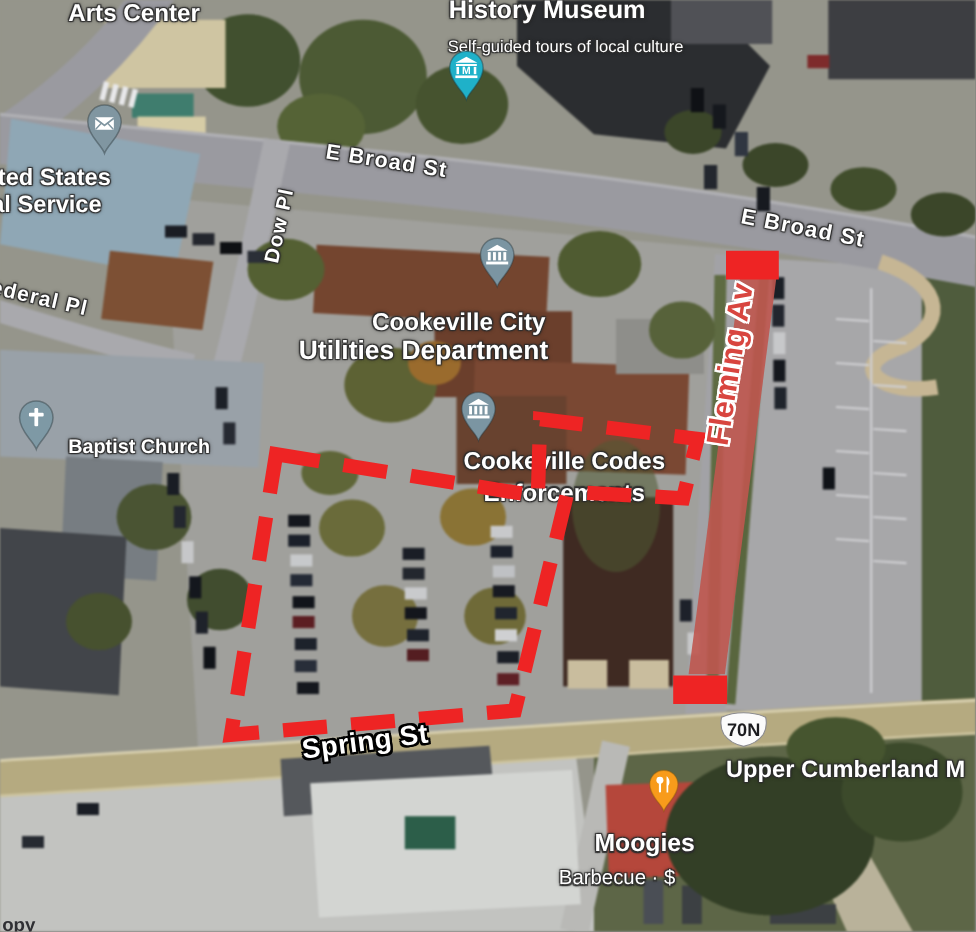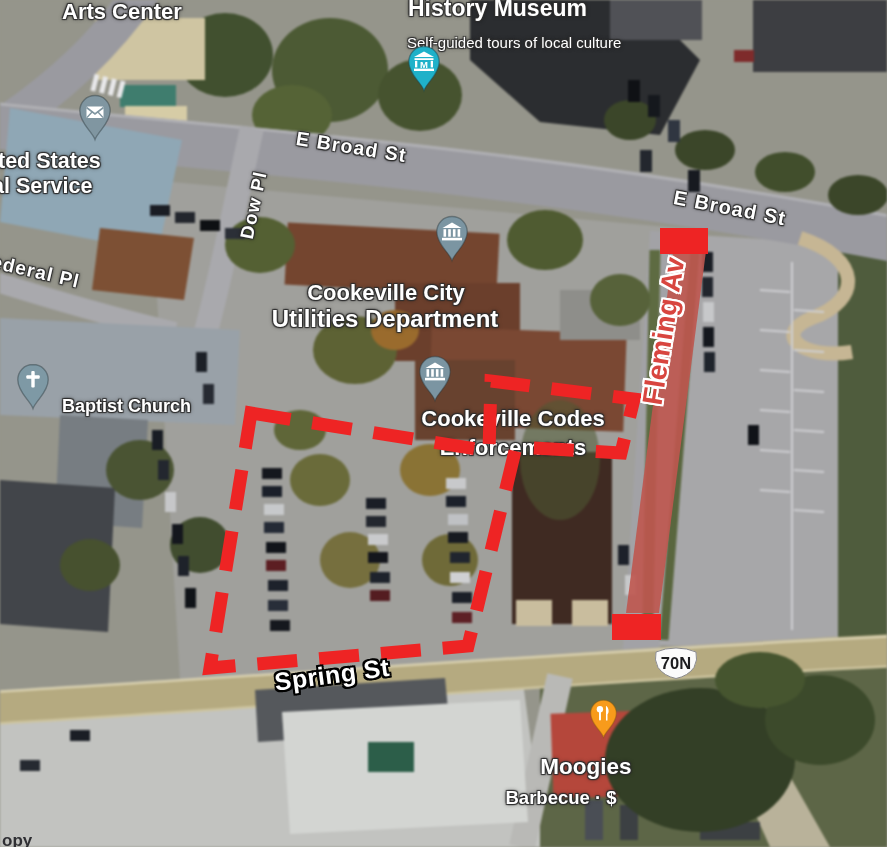--- a/index.html
+++ b/index.html
@@ -18,28 +18,28 @@
   
   .arts{left:62px;top:0px;font-size:22px;}
   .hist-t{left:408px;top:-4px;font-size:23px;}
   .hist-s{left:407px;top:23px;font-size:15px;margin-top:12px;}
   .post1{left:-2px;top:150px;font-size:21.5px;}
   .post2{left:-8px;top:175px;font-size:21.5px;}
   .fed{left:-6px;top:252px;font-size:19px;transform:rotate(13deg);transform-origin:left top;}
   .dow{left:254px;top:205px;font-size:18.5px;transform:translate(-50%,-50%) rotate(-78deg);}
   .eb1{left:298px;top:128px;font-size:19.5px;transform:rotate(9deg);transform-origin:left top;}
   .eb2{left:676px;top:186px;font-size:20px;transform:rotate(11deg);transform-origin:left top;}
-  .util1{left:362px;top:281px;font-size:22px;padding-left:48px;}
+  .util1{left:393px;top:281px;font-size:22px;padding-left:48px;}
   .util2{left:385px;top:306px;font-size:24px;}
   .chur1{left:62px;top:372px;font-size:22px;}
   .chur2{left:62px;top:397px;font-size:18px;}
   .codes1{left:513px;top:407px;font-size:22px;}
   .codes2{left:513px;top:436px;font-size:22px;}
   .moog1{left:568px;top:755px;font-size:22.5px;margin-left:18px;}
-  .moog2{left:561px;top:788px;font-size:18.5px;font-weight:bold;}
+  .moog2{left:561px;top:788px;font-size:18.5px;}
   .ucmb{left:660px;top:688px;font-size:21.5px;}
   
   .spring{left:273px;top:669px;font-size:25px;font-weight:700;letter-spacing:.5px;
     transform:rotate(-7.5deg);transform-origin:left top;
     text-shadow:-2px -2px 0 #000,2px -2px 0 #000,-2px 2px 0 #000,2px 2px 0 #000,
                 -2px 0 0 #000,2px 0 0 #000,0 -2px 0 #000,0 2px 0 #000;}
   .fleming{left:664px;top:331px;font-size:28px;font-weight:700;position:absolute;white-space:nowrap;
     transform:translate(-50%,-50%) rotate(-81deg);
     text-shadow:-2px -2px 0 #fff,2px -2px 0 #fff,-2px 2px 0 #fff,2px 2px 0 #fff,
                 -2px 0 0 #fff,2px 0 0 #fff,0 -2px 0 #fff,0 2px 0 #fff;}
@@ -220,20 +220,21 @@
   <div class="glabel street dow">Dow Pl</div>
   <div class="glabel street eb1">E Broad St</div>
   <div class="glabel street eb2">E Broad St</div>
   <div class="glabel util1 ctr">Cookeville City</div>
   <div class="glabel util2 ctr">Utilities Department</div>
   <div class="glabel chur2">Baptist Church</div>
   <div class="glabel codes1 ctr">Cookeville Codes</div>
   <div class="glabel codes2 ctr">Enforcements</div>
   <div class="glabel moog1 ctr">Moogies</div>
   <div class="glabel moog2 ctr sub">Barbecue · $</div>
+  <div class="glabel ucmb">Upper Cumberland M</div>
   <div class="copyfrag">opy</div>
 
   <svg class="pin" style="left:78px;top:94px" width="34" height="48" viewBox="0 0 34 48">
     <path d="M17 1.5 C8.4 1.5 1.8 8.2 1.8 16.8 C1.8 23.5 6.5 30.5 10.5 35.6 C13.6 39.5 16 42.6 17 45.5 C18 42.6 20.4 39.5 23.5 35.6 C27.5 30.5 32.2 23.5 32.2 16.8 C32.2 8.2 25.6 1.5 17 1.5 Z" stroke="#2e3b40" stroke-opacity=".45" stroke-width="1.4" fill="#8096a1"></path>
     <g>
       <rect x="8.5" y="12.5" width="17" height="11.5" rx="1.2" fill="#fff"></rect>
       <path d="M8.5 13.5 L17 20 L25.5 13.5" stroke="#8096a1" stroke-width="1.6" fill="none"></path>
       <path d="M9 23.5 L14.5 17.5 M25 23.5 L19.5 17.5" stroke="#8096a1" stroke-width="1.3"></path>
     </g>
   </svg>

